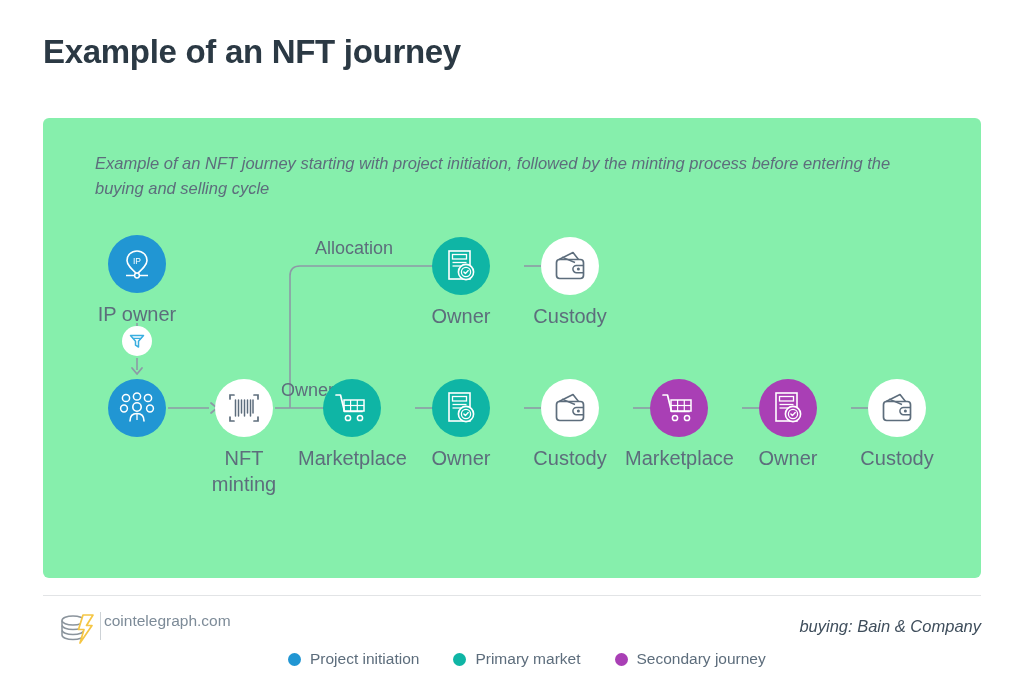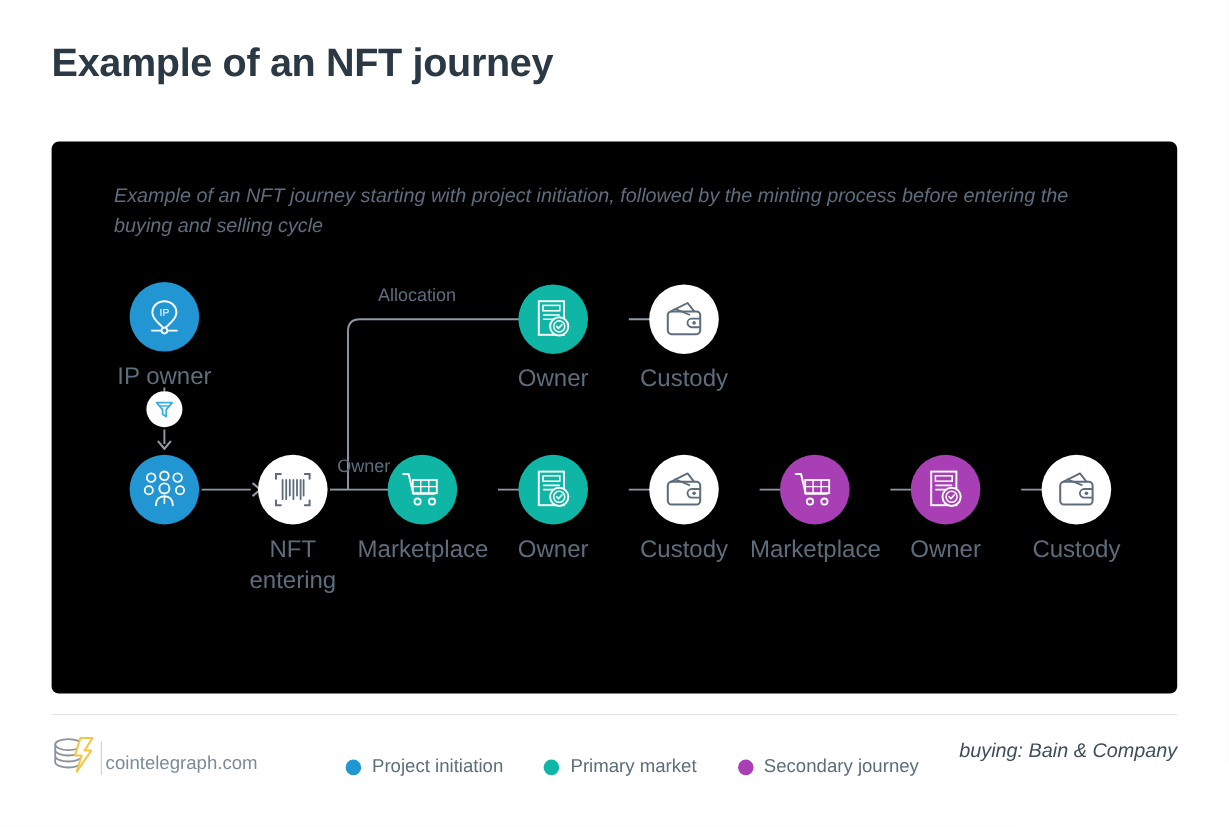--- a/index.html
+++ b/index.html
@@ -30,21 +30,21 @@
     letter-spacing: -0.3px;
   }
 
   
   .panel {
     position: absolute;
     left: 43px;
     top: 118px;
     width: 938px;
     height: 460px;
-    background: #000000;
+    background: #86efac;
     border-radius: 6px;
   }
 
   .subtitle {
     position: absolute;
     left: 52px;
     top: 33px;
     width: 830px;
     font-size: 16.5px;
     font-style: italic;
@@ -110,30 +110,30 @@
     background: #ffffff;
     margin: 0 auto;
     display: flex;
     align-items: center;
     justify-content: center;
   }
 
   
   .edge-label {
     position: absolute;
-    font-size: 15px;
+    font-size: 18px;
     color: #5d6d7c;
     white-space: nowrap;
   }
 
   
   .legend {
     position: absolute;
     left: 219px;
-    top: 500px;
+    top: 520px;
     height: 42px;
     background: #ffffff;
     border-radius: 21px;
     display: flex;
     align-items: center;
     padding: 0 26px;
     gap: 34px;
   }
   .legend-item { display: flex; align-items: center; gap: 9px; }
   .legend-dot { width: 13px; height: 13px; border-radius: 50%; }
@@ -143,24 +143,24 @@
   .footer-divider {
     position: absolute;
     left: 43px;
     top: 595px;
     width: 938px;
     height: 1px;
     background: #e2e4e6;
   }
   .footer-brand {
     position: absolute;
-    left: 43px;
+    left: 59px;
     top: 612px;
     display: flex;
-    align-items: flex-end;
+    align-items: flex-start;
     gap: 3px;
   }
   .brand-sep {
     width: 1px;
     height: 28px;
     background: #cdd2d6;
   }
   .brand-text {
     font-size: 15.5px;
     color: #7d8b98;
@@ -280,21 +280,21 @@
               <line x1="10.5" y1="7" x2="10.5" y2="23"></line>
               <line x1="13.5" y1="7" x2="13.5" y2="20"></line>
               <line x1="16.5" y1="7" x2="16.5" y2="23"></line>
               <line x1="19.5" y1="7" x2="19.5" y2="20"></line>
               <line x1="22.5" y1="7" x2="22.5" y2="23"></line>
               <line x1="25" y1="7" x2="25" y2="20"></line>
             </g>
           </svg>
         </div>
         <div class="node-label">NFT
-entering</div>
+minting</div>
       </div>
 
       <div class="node" style="left:255px; top:261px;">
         <div class="bubble teal">
           <svg width="34" height="30" viewBox="0 0 34 30">
             <path d="M1,2 L5.5,2 L9.5,18.5 L27,18.5" fill="none" stroke="#ffffff" stroke-width="1.7" stroke-linecap="round" stroke-linejoin="round"></path>
             <rect x="9" y="7" width="20" height="11" fill="none" stroke="#ffffff" stroke-width="1.5"></rect>
             <line x1="15.6" y1="7" x2="15.6" y2="18" stroke="#ffffff" stroke-width="1.2"></line>
             <line x1="22.3" y1="7" x2="22.3" y2="18" stroke="#ffffff" stroke-width="1.2"></line>
             <line x1="9" y1="12.5" x2="29" y2="12.5" stroke="#ffffff" stroke-width="1.2"></line>

